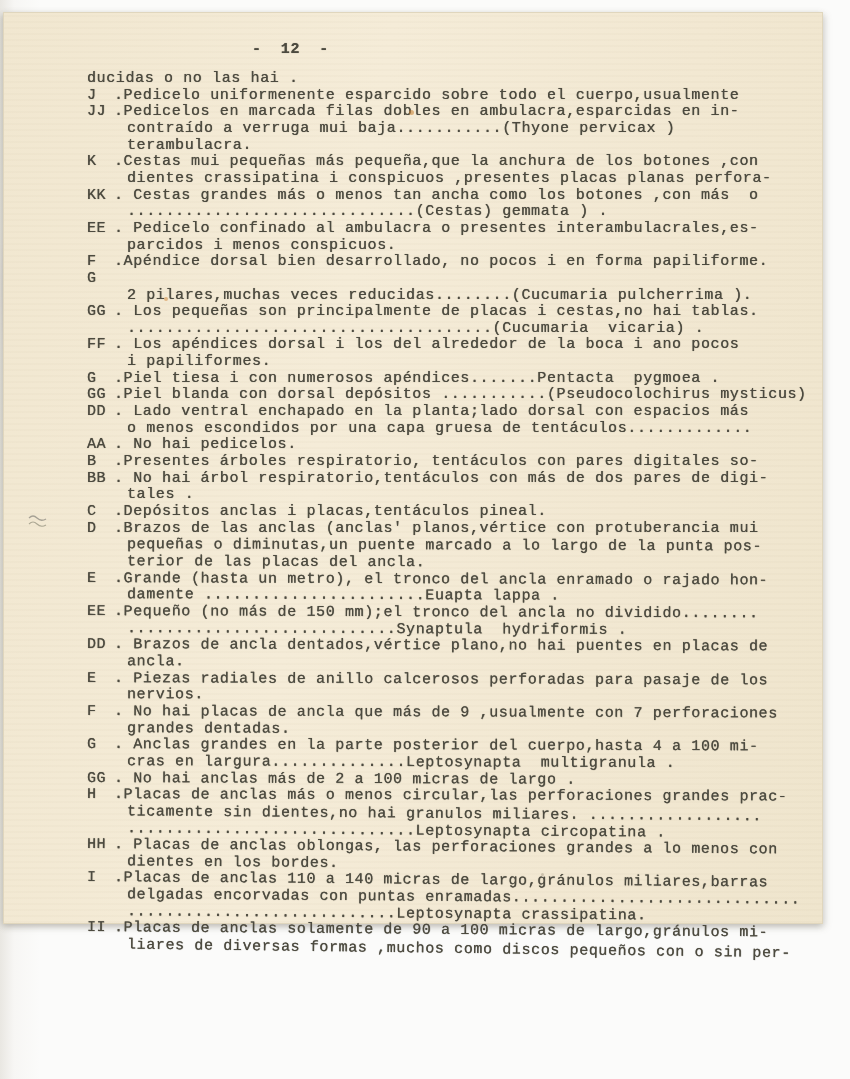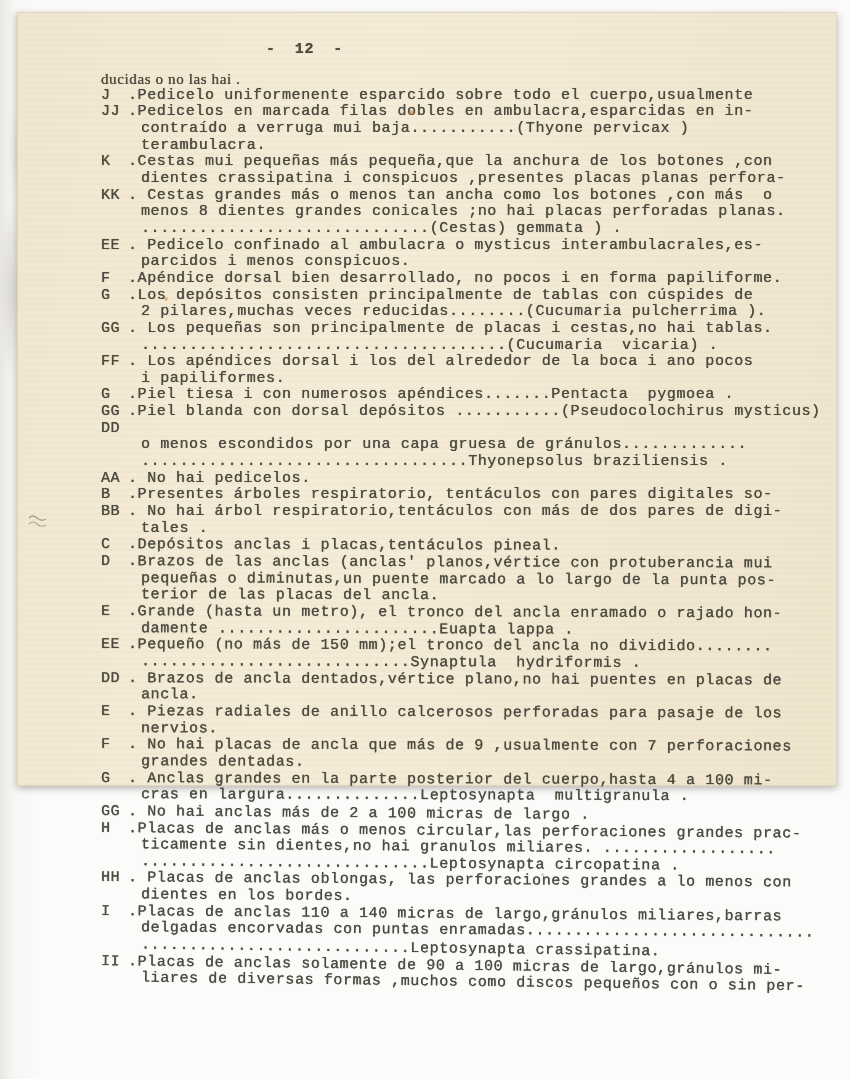--- a/index.html
+++ b/index.html
@@ -3,21 +3,21 @@
 <meta charset="utf-8">
 <style>
   html,body{margin:0;padding:0;}
   body{
     width:850px;height:1079px;
     background:linear-gradient(90deg,#e9e7e2 0,#f7f6f4 14px,#fbfbfa 40px,#fbfbfa 100%);
     position:relative;overflow:hidden;
     font-family:"Liberation Mono","DejaVu Sans Mono",monospace;
   }
   .paper{
-    position:absolute;left:17px;top:12px;width:820px;height:774px;
+    position:absolute;left:3px;top:12px;width:820px;height:912px;
     background:
       repeating-linear-gradient(0deg, rgba(120,100,60,0.025) 0 2px, rgba(0,0,0,0) 2px 6px),
       linear-gradient(100deg,#f1e7d0 0%,#f5ecd8 40%,#f2e8d2 72%,#efe5cd 100%);
     border:1px solid #e0d6bd;
     box-shadow:-2px 2px 6px rgba(100,95,80,0.25), 2px 3px 7px rgba(100,95,80,0.22);
     box-sizing:border-box;
   }
   .page-number{
     margin:28px 0 13px 248px;
     font-size:15px;letter-spacing:0.62px;
@@ -25,21 +25,21 @@
     text-shadow:0 0 0.7px rgba(76,74,63,0.85);
     white-space:pre;
   }
   .page-lines{
     padding-left:83px;padding-right:10px;
     font-size:15px;letter-spacing:0.62px;line-height:16.65px;
     color:#4c4a3f;
     text-shadow:0 0 0.7px rgba(76,74,63,0.85), 0.4px 0.3px 0 rgba(76,74,63,0.25);
   }
   .line{position:relative;padding-left:27px;min-height:16.65px;transform-origin:0 50%;}
-  .line.ind0{padding-left:0;font-family:Liberation Serif, serif;}
+  .line.ind0{padding-left:0;}
   .line.ind2{padding-left:40px;}
   .lbl{position:absolute;left:0;top:0;white-space:pre;}
   .txt{white-space:pre;}
   
   .page-lines .line:nth-child(n+29){transform:rotate(.2deg);}
   .page-lines .line:nth-child(n+45){transform:rotate(.45deg);}
   .page-lines .line:nth-child(n+53){transform:rotate(.75deg);}
   
   .smudge-graphite{
     position:absolute;left:0px;top:90px;width:34px;height:320px;
@@ -88,41 +88,36 @@
       <div class="line ind2">
     <span class="lbl"></span>
     <span class="txt">dientes crassipatina i conspicuos ,presentes placas planas perfora-</span>
   </div>
       <div class="line ind1">
     <span class="lbl">KK</span>
     <span class="txt">. Cestas grandes más o menos tan ancha como los botones ,con más  o</span>
   </div>
       <div class="line ind2">
     <span class="lbl"></span>
-    <span class="txt">menos 8 dientes grandes conicales ;no hai placas perforadas planas.</span>
-  </div>
-      <div class="line ind2">
-    <span class="lbl"></span>
     <span class="txt">..............................(Cestas) gemmata ) .</span>
   </div>
       <div class="line ind1">
     <span class="lbl">EE</span>
-    <span class="txt">. Pedicelo confinado al ambulacra o mysticus interambulacrales,es-</span>
+    <span class="txt">. Pedicelo confinado al ambulacra o presentes interambulacrales,es-</span>
   </div>
       <div class="line ind2">
     <span class="lbl"></span>
     <span class="txt">parcidos i menos conspicuos.</span>
   </div>
       <div class="line ind1">
     <span class="lbl">F</span>
     <span class="txt">.Apéndice dorsal bien desarrollado, no pocos i en forma papiliforme.</span>
   </div>
       <div class="line ind1">
     <span class="lbl">G</span>
-    <span class="txt">.Los depósitos consisten principalmente de tablas con cúspides de</span>
   </div>
       <div class="line ind2">
     <span class="lbl"></span>
     <span class="txt">2 pilares,muchas veces reducidas........(Cucumaria pulcherrima ).</span>
   </div>
       <div class="line ind1">
     <span class="lbl">GG</span>
     <span class="txt">. Los pequeñas son principalmente de placas i cestas,no hai tablas.</span>
   </div>
       <div class="line ind2">
@@ -140,28 +135,25 @@
       <div class="line ind1">
     <span class="lbl">G</span>
     <span class="txt">.Piel tiesa i con numerosos apéndices.......Pentacta  pygmoea .</span>
   </div>
       <div class="line ind1">
     <span class="lbl">GG</span>
     <span class="txt">.Piel blanda con dorsal depósitos ...........(Pseudocolochirus mysticus)</span>
   </div>
       <div class="line ind1">
     <span class="lbl">DD</span>
-  </div>
-      <div class="line ind2">
-    <span class="lbl"></span>
-    <span class="txt">o menos escondidos por una capa gruesa de gránulos.............</span>
-  </div>
-      <div class="line ind2">
-    <span class="lbl"></span>
-    <span class="txt">..................................Thyonepsolus braziliensis .</span>
+    <span class="txt">. Lado ventral enchapado en la planta;lado dorsal con espacios más</span>
+  </div>
+      <div class="line ind2">
+    <span class="lbl"></span>
+    <span class="txt">o menos escondidos por una capa gruesa de tentáculos.............</span>
   </div>
       <div class="line ind1">
     <span class="lbl">AA</span>
     <span class="txt">. No hai pedicelos.</span>
   </div>
       <div class="line ind1">
     <span class="lbl">B</span>
     <span class="txt">.Presentes árboles respiratorio, tentáculos con pares digitales so-</span>
   </div>
       <div class="line ind1">

